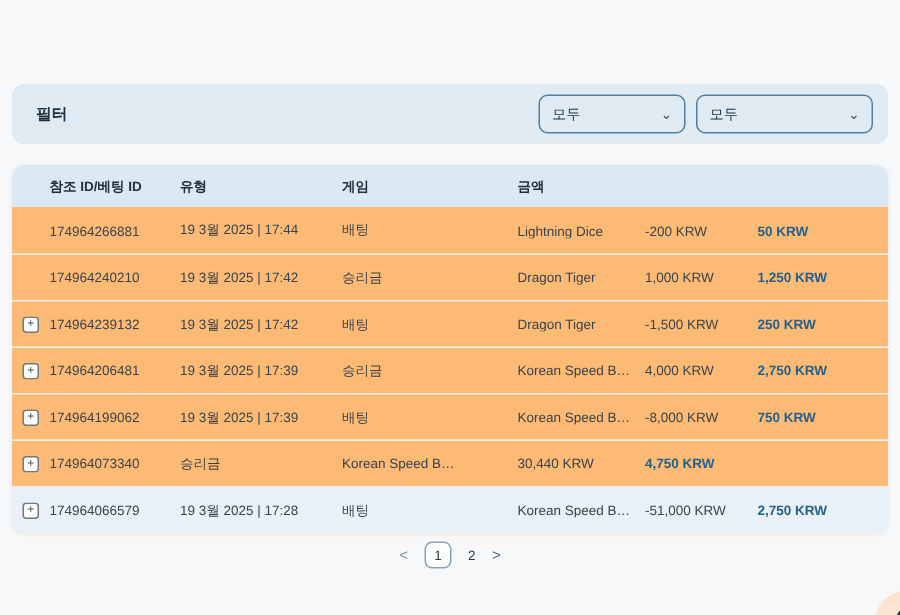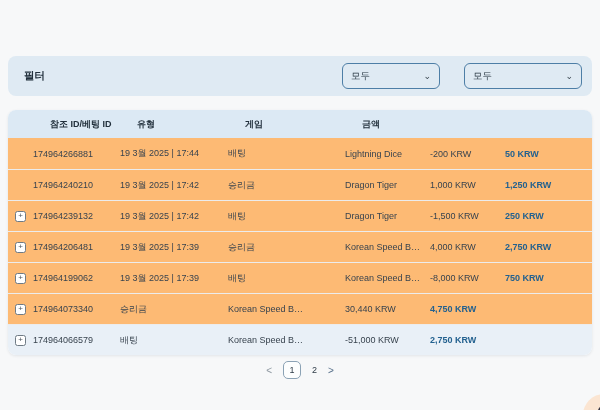--- a/index.html
+++ b/index.html
@@ -5,39 +5,39 @@
   * { margin:0; padding:0; box-sizing:border-box; }
   html,body { width:600px; height:410px; }
   body { font-family:"Liberation Sans","DejaVu Sans",sans-serif; background:#f7f8f9; }
   .screen { position:relative; width:600px; height:410px; overflow:hidden; background:#f7f8f9;margin-top:48px; }
 
   
   .filter-bar { position:absolute; left:8px; top:8px; width:584px; height:40px;
     background:#dfeaf3; border-radius:8px; display:flex; align-items:center;
     padding:0 10px 0 16px; }
   .filter-label { font-size:10.5px; font-weight:bold; color:#22303c; }
-  .filter-controls { margin-left:auto; display:flex; align-items:flex-end; gap:24px; }
+  .filter-controls { margin-left:auto; display:flex; align-items:flex-end; gap:7px; }
   .select-box { height:26px; border:1px solid #4d7ea6; border-radius:6px; background:transparent;
     display:flex; align-items:center; padding:0 8px; cursor:pointer; }
   .select-box.w1 { width:98px; }
   .select-box.w2 { width:118px; }
   .select-value { font-size:9.5px; color:#22303c; }
   .select-box .chev { margin-left:auto; font-size:9px; color:#3a4750; line-height:1; }
   .date-box { height:26px; width:114px; border:1px solid #4d7ea6; border-radius:6px;
     display:flex; align-items:center; padding:0 7px; gap:4px; cursor:pointer; }
   .date-part { font-size:9px; color:#22303c; white-space:nowrap; }
   .swap { font-size:9px; color:#3a4750; margin-left:auto; }
   .date-end { font-size:9px; color:#22303c; }
   .cal-icon { margin-left:auto; display:flex; }
 
   
   .card { position:absolute; left:8px; top:62px; width:584px; background:#ffffff;
     border-radius:8px; box-shadow:0 1px 3px rgba(40,60,80,0.10); overflow:hidden; }
   .thead { display:grid; grid-template-columns:25px 87px 108px 117px 85px 75px auto;
-    background:#dce9f4; height:28px; align-items:center;padding-left:17px; }
+    background:#dce9f4; height:28px; align-items:center; }
   .thead .th { font-size:9px; font-weight:bold; color:#22303c; white-space:nowrap; }
   .trow { display:grid; grid-template-columns:25px 87px 108px 117px 85px 75px auto;
     height:31px; align-items:center; border-top:1px solid #ececec; background:#fdba74; cursor:default; }
   .trow:first-of-type { border-top:none; }
   .trow.highlight { background:#e9f0f7; }
   .td { font-size:9px; color:#38434e; white-space:nowrap; overflow:hidden; }
   .td.final { font-weight:bold; color:#23618f; }
   .expand-cell { display:flex; justify-content:center; }
   .expand-btn { width:11px; height:11px; border:1px solid #6e7a84; border-radius:2.5px;
     display:flex; align-items:center; justify-content:center; font-size:8px; line-height:1;
@@ -164,20 +164,21 @@
       <div class="td">Korean Speed B…</div>
       <div class="td">30,440 KRW</div>
       <div class="td final">4,750 KRW</div>
     </div>
 
     <div class="trow highlight">
       <div class="td expand-cell">
         <span class="expand-btn" style="visibility: visible;">+</span>
       </div>
       <div class="td">174964066579</div>
+      <div class="td">19 3월 2025 | 17:28</div>
       <div class="td">배팅</div>
       <div class="td">Korean Speed B…</div>
       <div class="td">-51,000 KRW</div>
       <div class="td final">2,750 KRW</div>
     </div>
   </div>
   </div>
 
   <div class="pagination">
     <span class="pg-chev">&lt;</span>

